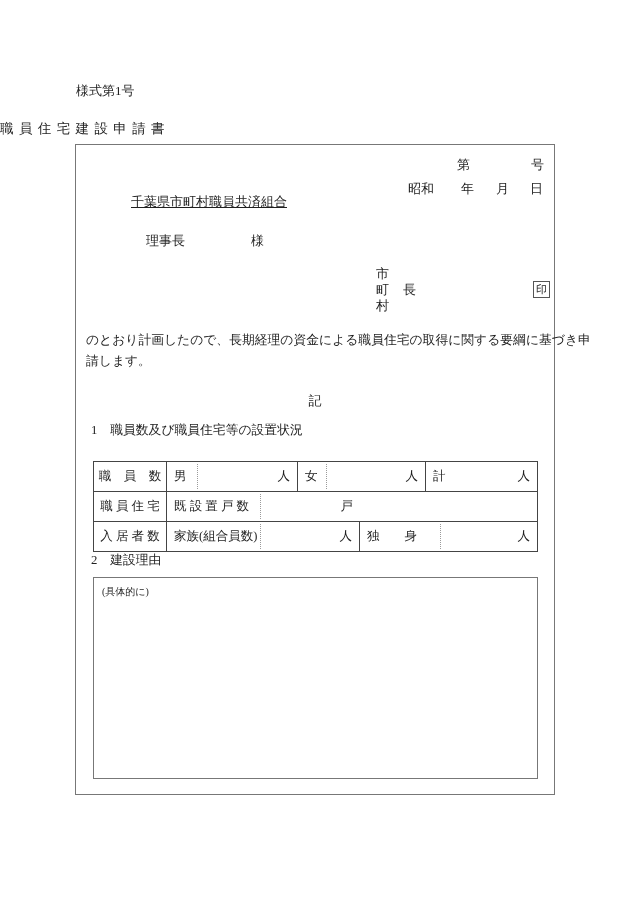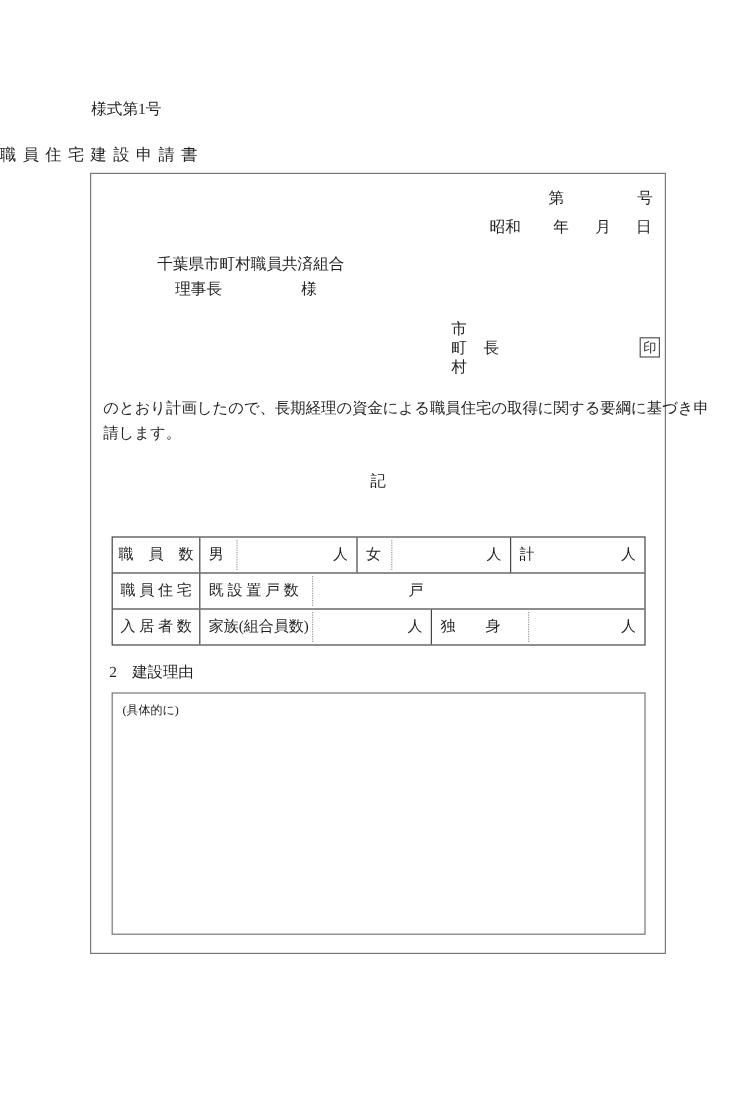--- a/index.html
+++ b/index.html
@@ -23,21 +23,21 @@
 
   
   .h-docno-prefix { left:381px; top:13px; }
   .h-docno-suffix { left:455px; top:13px; }
   .h-era   { left:332px; top:37px; }
   .h-year  { left:385px; top:37px; }
   .h-month { left:420px; top:37px; }
   .h-day   { left:454px; top:37px; }
 
   
-  .r-org   { left:55px; top:68px; }
+  .r-org   { left:55px; top:50px;text-decoration:underline; }
   .r-title { left:70px; top:89px; }
   .r-hon   { left:175px; top:89px; }
 
   
   .s-city    { left:300px; top:122px; }
   .s-town    { left:300px; top:138px; }
   .s-village { left:300px; top:154px; }
   .s-chief   { left:327px; top:138px; }
   .seal-box {
     left:457px; top:136px; width:17px; height:17px;
@@ -49,21 +49,21 @@
   
   .paragraph { left:10px; top:185px; width:462px; }
   .paragraph div { font-size:12.8px; line-height:20.5px; white-space:pre; }
   .record-marker { left:0; top:249px; width:478px; text-align:center; }
 
   
   .s1-heading { left:15px; top:279px; font-size:12.8px; }
   .s2-heading { left:15px; top:409px; font-size:12.8px; }
 
   
-  .s1-table { left:17px; top:302px; width:445px; border:1px solid #444; box-sizing:border-box; background:#fff; }
+  .s1-table { left:17px; top:316px; width:445px; border:1px solid #444; box-sizing:border-box; background:#fff; }
   .t-row { display:flex; height:29px; border-bottom:1px solid #444; }
   .t-row:last-child { border-bottom:none; }
   .t-cell {
     position:relative; display:flex; align-items:center;
     border-right:1px solid #444; box-sizing:border-box;
     font-size:12.5px; white-space:pre;
   }
   .t-cell:last-child { border-right:none; }
   .t-cell.lab { justify-content:center; }
   .t-cell.fld { justify-content:space-between; padding:0 7px; }
@@ -107,20 +107,21 @@
       <span>印</span>
     </div>
 
     <div class="abs paragraph">
       <div>のとおり計画したので、長期経理の資金による職員住宅の取得に関する要綱に基づき申</div>
       <div>請します。</div>
     </div>
 
     <div class="abs txt record-marker">記</div>
 
+    <div class="abs txt s1-heading">1　職員数及び職員住宅等の設置状況</div>
 
     <div class="abs s1-table">
 
       <div class="t-row">
         <div class="t-cell lab w73">
           <span>職　員　数</span>
         </div>
         <div class="t-cell fld w131">
           <span>男</span>
           <span class="dotline" style="left:30px"></span>

